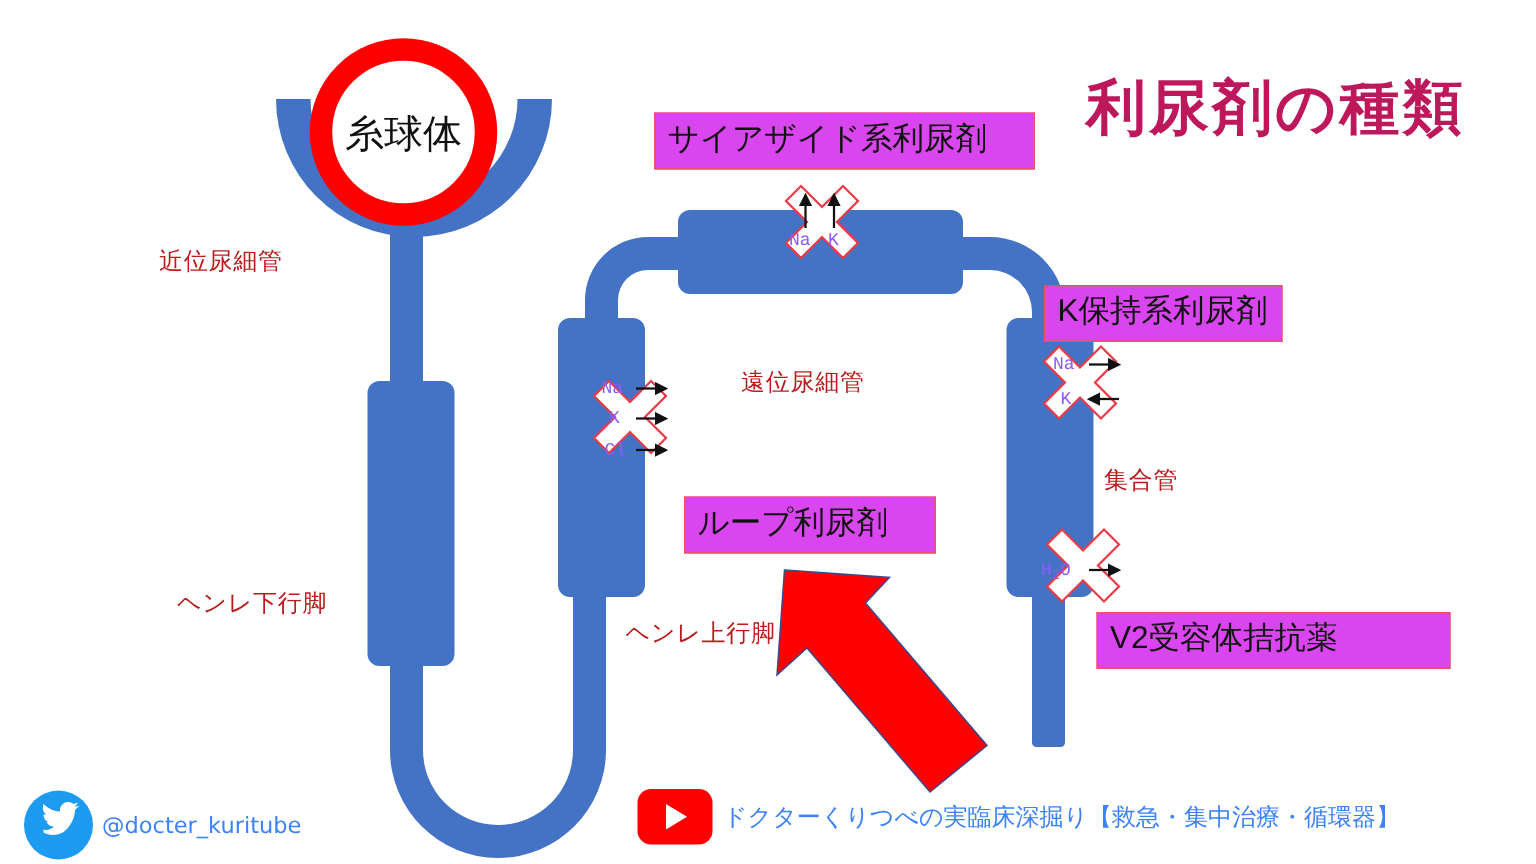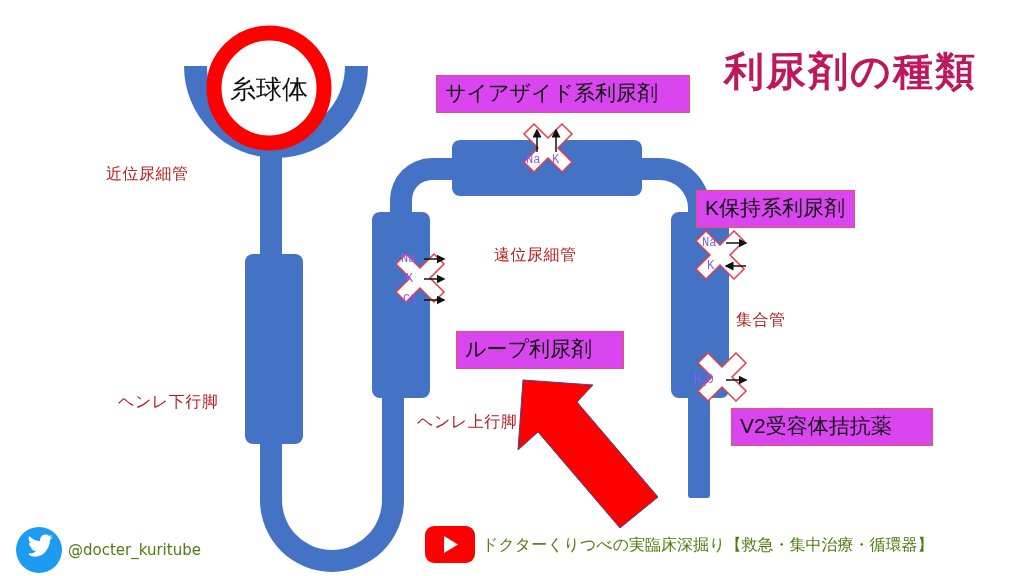--- a/index.html
+++ b/index.html
@@ -22,21 +22,21 @@
       position: absolute; border: 1.5px solid #e8545a; background: #d946ef;
       font-size: 21px; color: #111; padding: 2px 8px; white-space: nowrap;
       box-sizing: border-box; line-height: 30px;
       font-family: Liberation Sans, sans-serif;
     }
     .glom-label {
       position: absolute; left: 226px; top: 72px; width: 86px; text-align: center;
       font-size: 26px; color: #111; font-family: "DejaVu Sans", sans-serif;
     }
     .footer-text {
-      position: absolute; font-size: 16px; color: #4d7c0f; white-space: nowrap;
+      position: absolute; font-size: 16px; color: #3b82f6; white-space: nowrap;
       font-family: "DejaVu Sans", sans-serif;
     }
     .ion {
       position: absolute; font-size: 12px; color: #8b5cf6; white-space: nowrap;
       font-family: Liberation Mono, monospace; line-height: 12px;
     }
   </style>
 </head>
 <body>
 
@@ -121,21 +121,21 @@
 
 <div class="label" style="left:106px; top:164px;">近位尿細管</div>
 <div class="label" style="left:118px; top:392px;">ヘンレ下行脚</div>
 <div class="label" style="left:417px; top:412px;">ヘンレ上行脚</div>
 <div class="label" style="left:494px; top:206px;margin-top:39px;">遠位尿細管</div>
 <div class="label" style="left:736px; top:310px;">集合管</div>
 
 <div class="drugbox" style="left:436px; top:75px; width:254px; height:38px;">サイアザイド系利尿剤</div>
 <div class="drugbox" style="left:696px; top:190px; width:159px; height:38px;">K保持系利尿剤</div>
 <div class="drugbox" style="left:436px; top:331px; width:168px; height:38px;margin-left:20px;">ループ利尿剤</div>
-<div class="drugbox" style="left:731px; top:408px; width:202px; height:38px;">V2受容体拮抗薬</div>
+<div class="drugbox" style="left:731px; top:408px; width:236px; height:38px;">V2受容体拮抗薬</div>
 
 <div class="ion" style="left:526px; top:154px;">Na</div>
 <div class="ion" style="left:552px; top:154px;">K</div>
 
 <div class="ion" style="left:401px; top:253px;">Na</div>
 <div class="ion" style="left:406px; top:273px;">K</div>
 <div class="ion" style="left:403px; top:294px;">Cl</div>
 
 <div class="ion" style="left:702px; top:237px;">Na</div>
 <div class="ion" style="left:707px; top:260px;">K</div>

